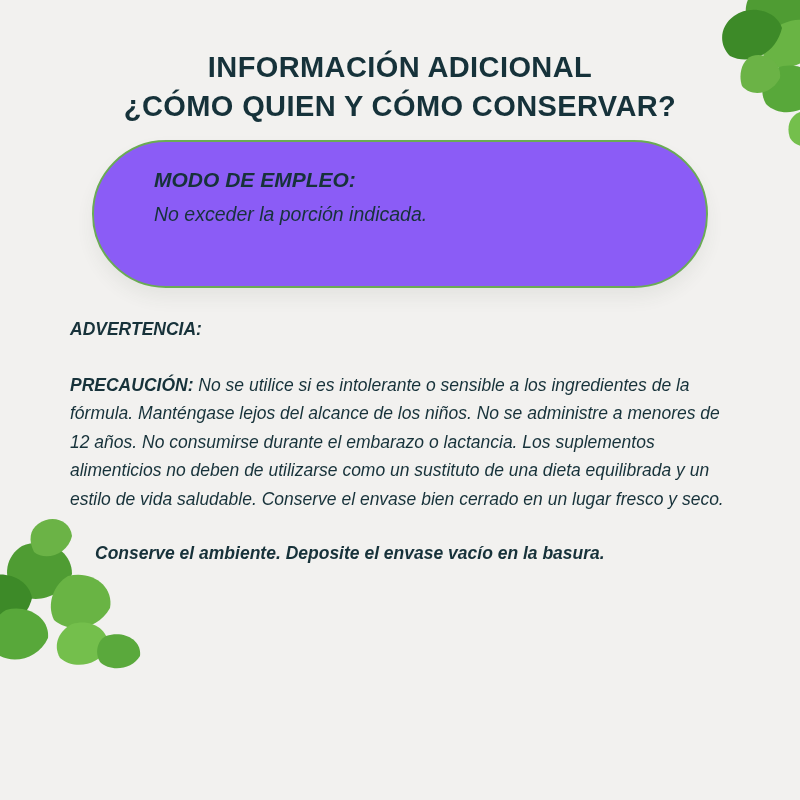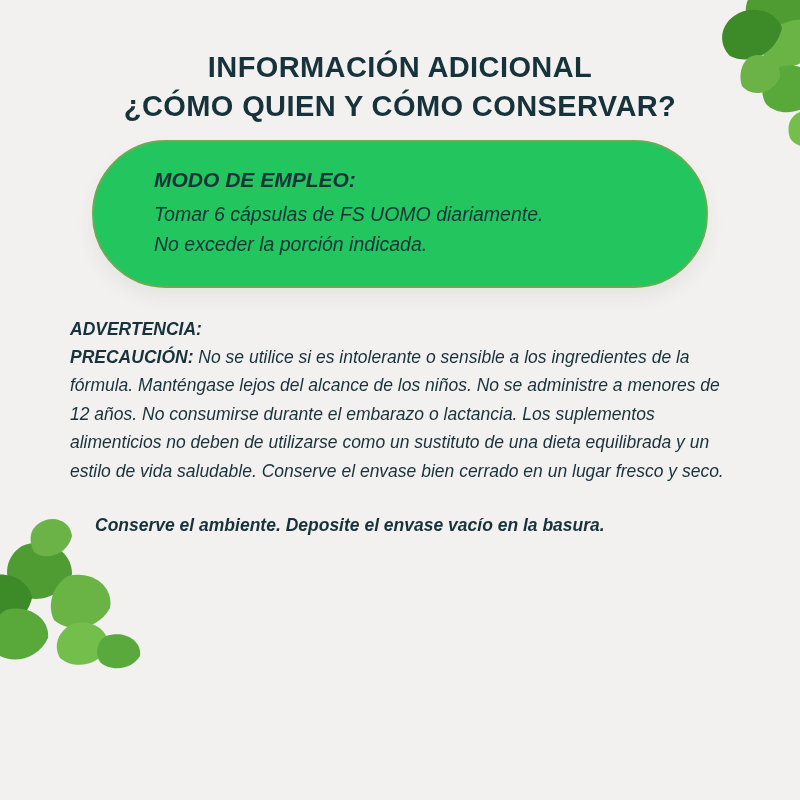--- a/index.html
+++ b/index.html
@@ -57,21 +57,21 @@
     line-height: 1.33;
   }
 
   
   .usage-card {
     position: absolute;
     top: 140px;
     left: 92px;
     width: 616px;
     height: 148px;
-    background: #22c55e;
+    background: #8b5cf6;
     border: 2px solid #6aab54;
     border-radius: 74px;
     box-sizing: border-box;
     box-shadow: 0 10px 18px rgba(60, 70, 60, 0.07);
   }
   .usage-inner {
     position: absolute;
     left: 60px;
     top: 26px;
     right: 40px;
@@ -106,20 +106,21 @@
     color: #17323a;
   }
   .warning-block .w-label {
     display: block;
   }
   .warning-block .w-body {
     display: block;
   }
 
   .caution-block {
+    margin-top: 28px;
     font-style: italic;
     font-size: 17.5px;
     line-height: 1.62;
     color: #17323a;
   }
   .caution-block .c-label {
     font-weight: bold;
   }
 
   .closing-block {
@@ -164,21 +165,20 @@
   </div>
 
   <div class="heading">
     <div class="line">INFORMACIÓN ADICIONAL</div>
     <div class="line">¿CÓMO QUIEN Y CÓMO CONSERVAR?</div>
   </div>
 
   <div class="usage-card">
     <div class="usage-inner">
       <div class="usage-title">MODO DE EMPLEO:</div>
-      <div class="usage-line">Tomar 6 cápsulas de FS UOMO diariamente.</div>
       <div class="usage-line">No exceder la porción indicada.</div>
     </div>
   </div>
 
   <div class="body-text">
 
     <div class="warning-block">
       <span class="w-label">ADVERTENCIA:</span>
     </div>
 

